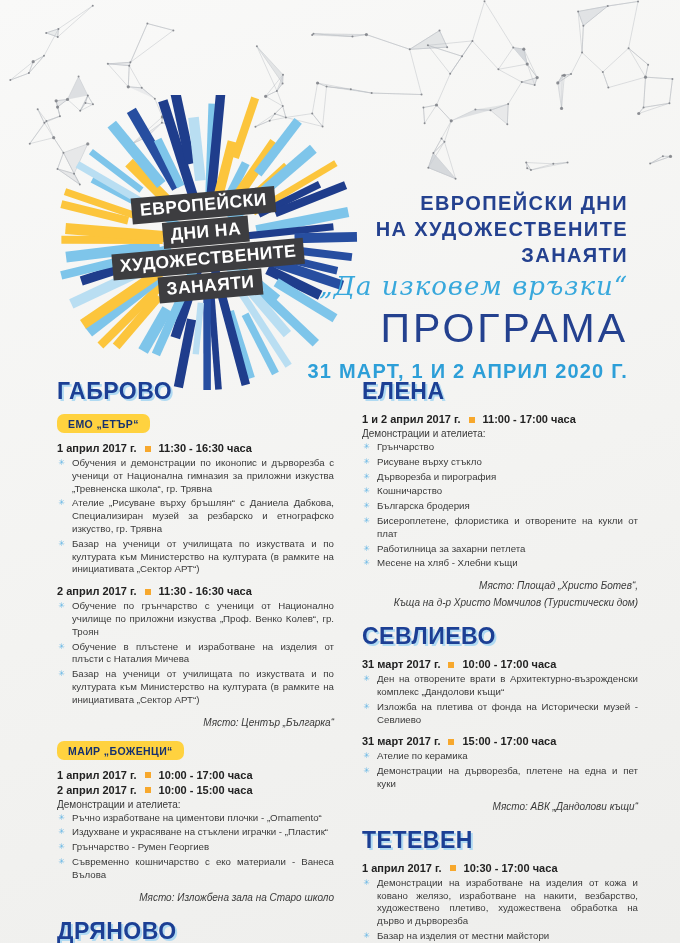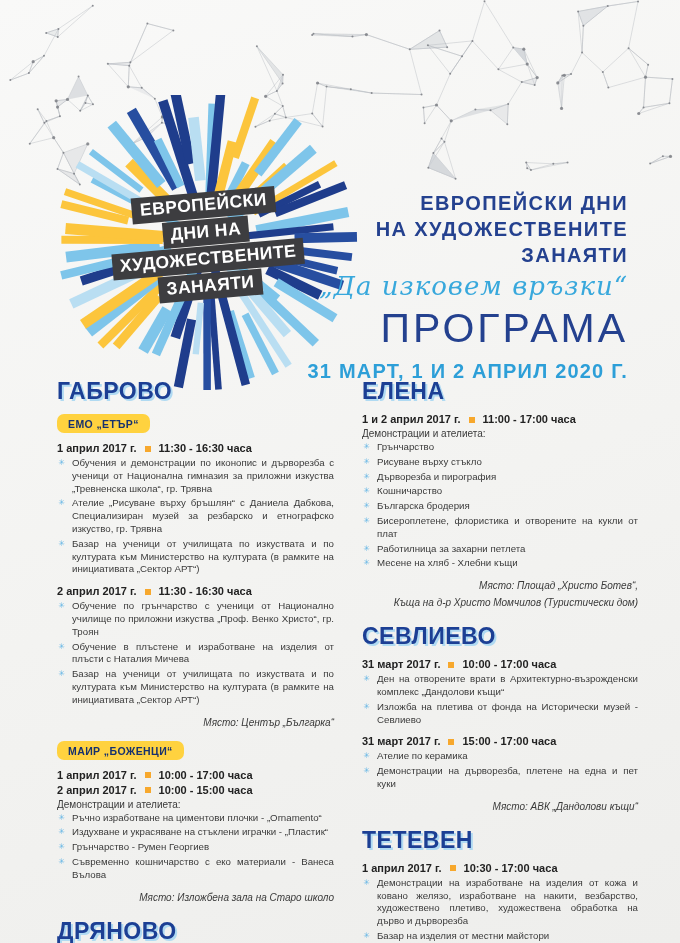--- a/index.html
+++ b/index.html
@@ -566,21 +566,21 @@
               <span class="itx">Ателие „Рисуване върху бръшлян“ с Даниела Дабкова, Специализиран музей за резбарско и етнографско изкуство, гр. Трявна</span>
             </div>
             <div class="item">
               <span class="b">✳</span>
               <span class="itx">Базар на ученици от училищата по изкуствата и по културата към Министерство на културата (в рамките на инициативата „Сектор АРТ“)</span>
             </div>
           </div><div class="group">
             <div class="daterow"><span class="d">2 април 2017 г.</span><span class="sq"></span><span class="t">11:30 - 16:30 часа</span></div>
             <div class="item">
               <span class="b">✳</span>
-              <span class="itx">Обучение по грънчарство с ученици от Национално училище по приложни изкуства „Проф. Венко Христо“, гр. Троян</span>
+              <span class="itx">Обучение по грънчарство с ученици от Национално училище по приложни изкуства „Проф. Венко Колев“, гр. Троян</span>
             </div>
             <div class="item">
               <span class="b">✳</span>
               <span class="itx">Обучение в плъстене и изработване на изделия от плъсти с Наталия Мичева</span>
             </div>
             <div class="item">
               <span class="b">✳</span>
               <span class="itx">Базар на ученици от училищата по изкуствата и по културата към Министерство на културата (в рамките на инициативата „Сектор АРТ“)</span>
             </div>
           </div><div class="place">Място: Център „Българка“</div></div>

